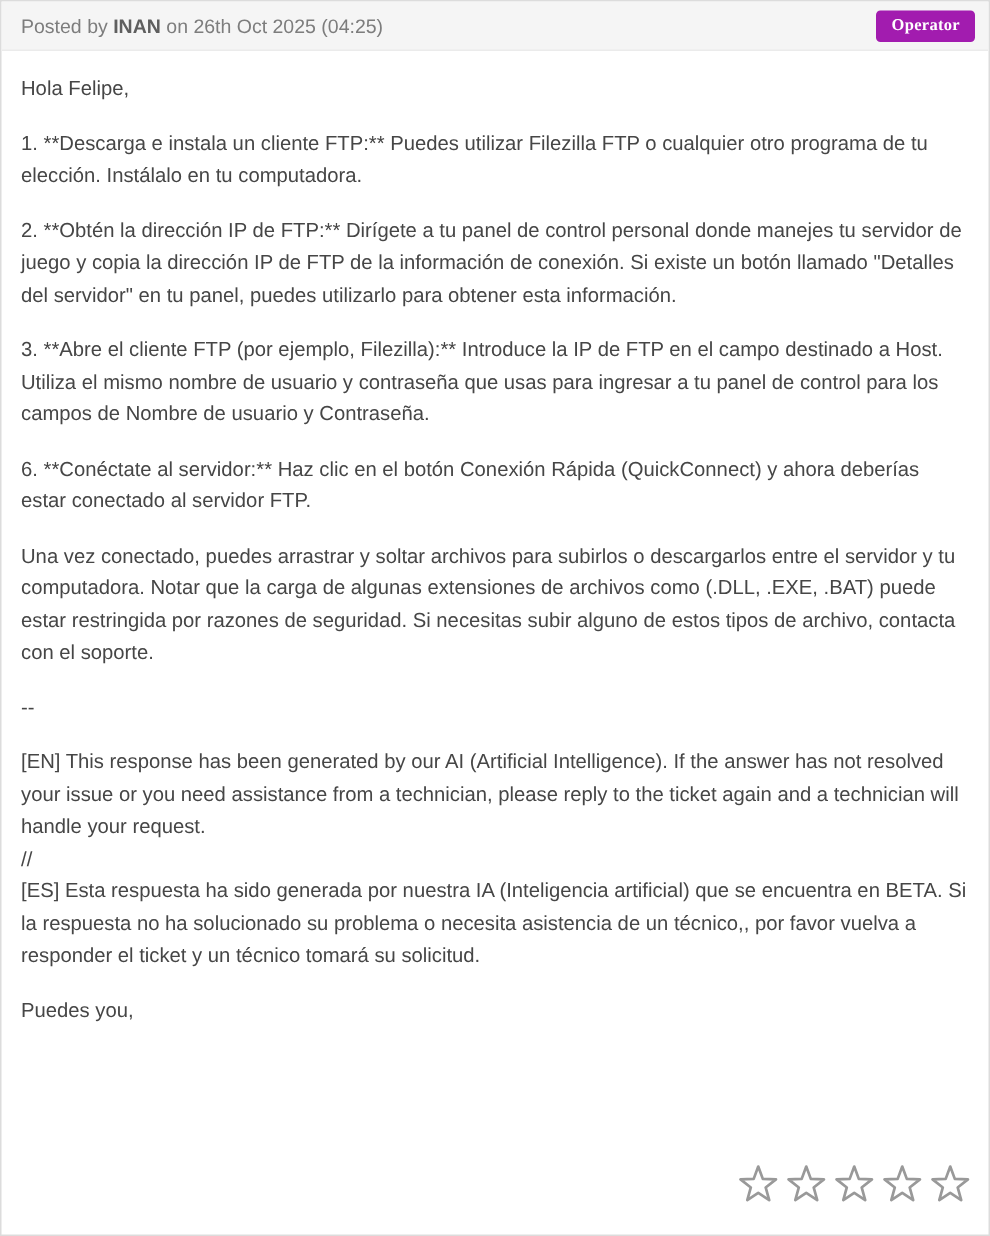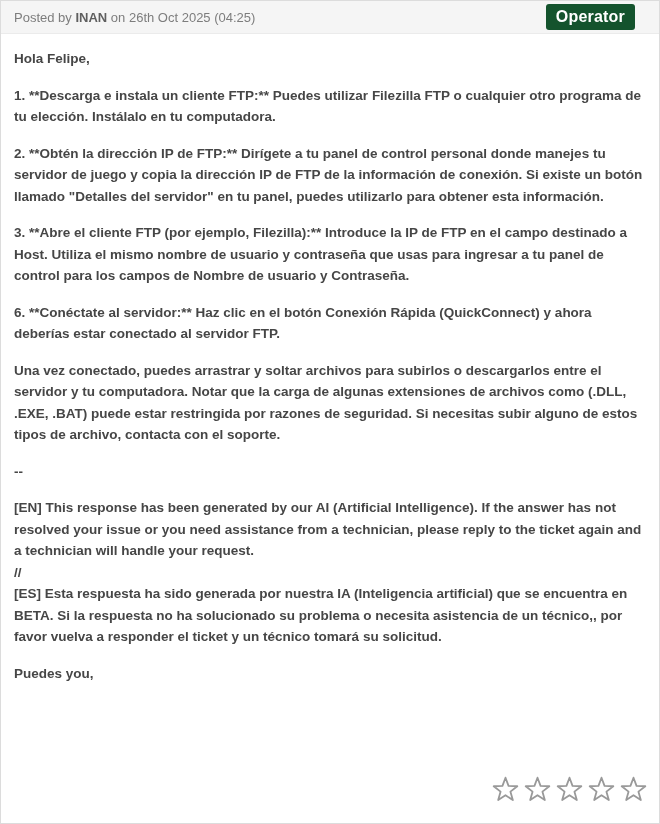--- a/index.html
+++ b/index.html
@@ -17,52 +17,52 @@
     position: relative;
     overflow: hidden;
   }
   .reply-header {
     background: #f5f5f5;
     border-bottom: 1px solid #ebebeb;
     height: 33px;
     display: flex;
     align-items: center;
     justify-content: space-between;
-    padding: 0 24px 0 13px;
+    padding: 0 9px 0 13px;
     box-sizing: border-box;
   }
   .posted-line {
     font-size: 13px;
     color: #7d7d7d;
     white-space: nowrap;
   }
   .posted-line b {
     color: #5f5f5f;
     font-weight: bold;
   }
   .operator-badge {
-    background: #14532d;
+    background: #a21caf;
     color: #ffffff;
-    font-size: 16px;
+    font-size: 11px;
     font-weight: bold;
     line-height: 1;
     padding: 5px 10px 5px 10px;
     border-radius: 3px;
     letter-spacing: 0.2px;
+    font-family: Liberation Serif, serif;
   }
   .reply-body {
     padding: 14px 13px 0 13px;
     font-size: 13.5px;
     line-height: 21.5px;
     color: #464646;
   }
   .reply-body p {
     margin: 0 0 15px 0;
     padding: 0;
-    font-weight: bold;
   }
   .rating-stars {
     position: absolute;
     right: 12px;
     bottom: 20px;
     display: flex;
     gap: 5px;
   }
   .rating-stars svg {
     display: block;

